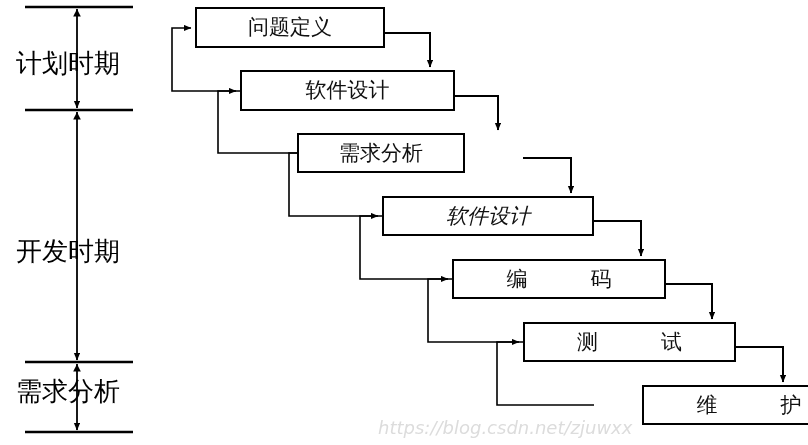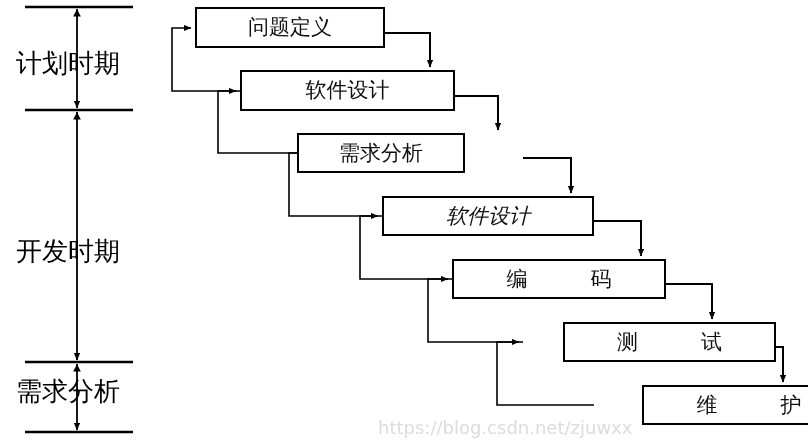--- a/index.html
+++ b/index.html
@@ -49,20 +49,21 @@
   .wide-gap {
     letter-spacing: 0px;
   }
   .watermark {
     position: absolute;
     font-family: "DejaVu Sans", sans-serif;
     font-size: 18px;
     color: #dcdcdc;
     white-space: nowrap;
     user-select: none;
+    font-style: italic;
   }
 </style>
 </head>
 <body>
 
 <div id="canvas">
 
   <svg class="layer" viewBox="0 0 808 445" xmlns="http://www.w3.org/2000/svg">
     <defs>
       <marker id="arrowhead" markerWidth="9" markerHeight="9" refX="7.2" refY="3.2" orient="auto" markerUnits="userSpaceOnUse">
@@ -113,21 +114,21 @@
       </div>
       <div class="stage-box" style="left: 297px; top: 133px; width: 168px; height: 40px;">
         <span class="stage-label">需求分析</span>
       </div>
       <div class="stage-box" style="left: 382px; top: 196px; width: 212px; height: 40px; font-style: italic;">
         <span class="stage-label">软件设计</span>
       </div>
       <div class="stage-box" style="left: 452px; top: 259px; width: 214px; height: 40px;">
         <span class="stage-label wide-gap">编　　　码</span>
       </div>
-      <div class="stage-box" style="left: 523px; top: 322px; width: 213px; height: 40px; margin-left: 40px;">
+      <div class="stage-box" style="left: 523px; top: 322px; width: 213px; height: 40px;">
         <span class="stage-label wide-gap">测　　　试</span>
       </div>
       <div class="stage-box" style="left: 594px; top: 385px; width: 214px; height: 40px; margin-left: 48px;">
         <span class="stage-label wide-gap">维　　　护</span>
       </div>
     </div>
 
   <div class="watermark" style="left: 378px; top: 417px;">https://blog.csdn.net/zjuwxx</div>
 
 </div>

